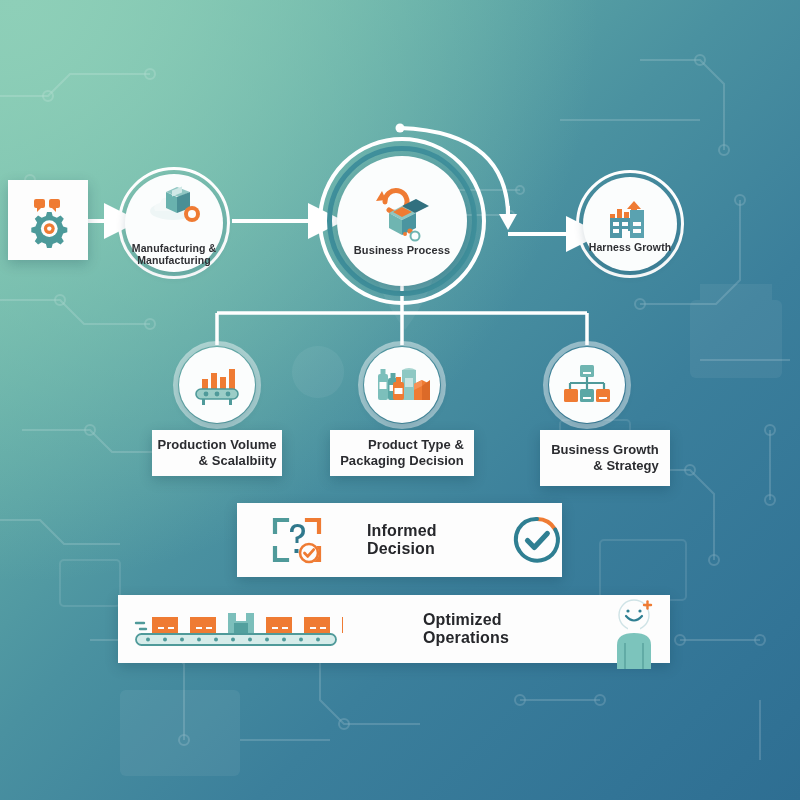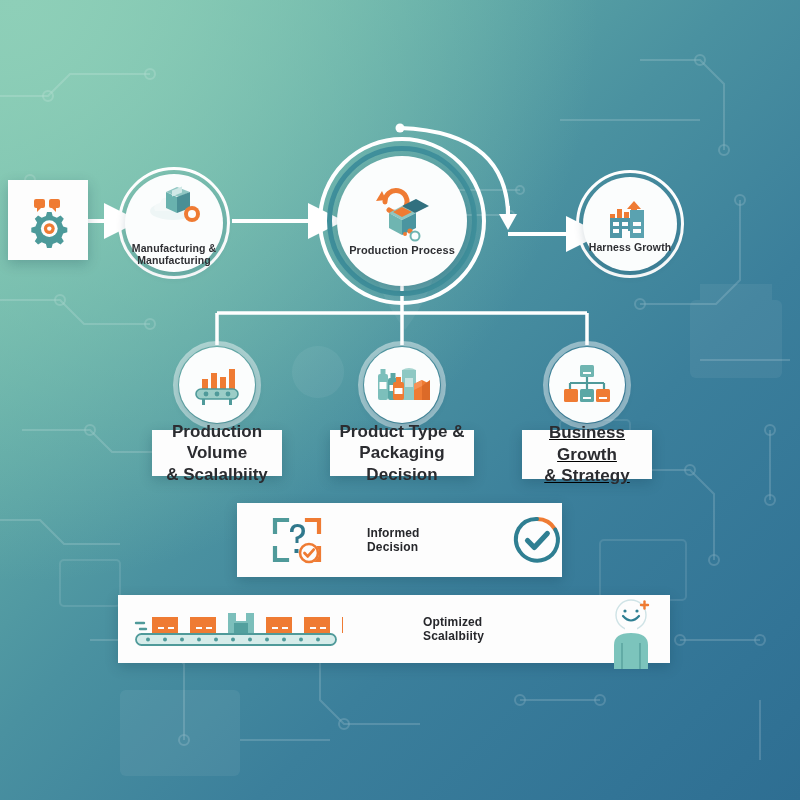--- a/index.html
+++ b/index.html
@@ -39,25 +39,25 @@
     line-height:1.16;letter-spacing:.1px;
   }
 
   
   .card{
     position:absolute;background:#fdfdfd;
     box-shadow:0 4px 12px rgba(8,45,65,.22);
     display:flex;align-items:center;justify-content:center;
   }
   .cardtext{
-    font-size:17px;font-weight:bold;color:#2b2c30;
-    text-align:center;line-height:1.26;letter-spacing:.05px;
+    font-size:13px;font-weight:bold;color:#2b2c30;
+    text-align:right;line-height:1.26;letter-spacing:.05px;
   }
   .bartext{
-    font-size:12px;font-weight:bold;color:#26272b;letter-spacing:.15px;
+    font-size:16px;font-weight:bold;color:#26272b;letter-spacing:.15px;
   }
   .connectors{position:absolute;inset:0;pointer-events:none;}
 </style>
 </head>
 <body>
 
 <div id="stage">
 
   <svg class="circuit" viewBox="0 0 800 800">
     <g fill="none" stroke="#ffffff" stroke-width="2" opacity=".5">
@@ -195,21 +195,21 @@
         <path d="M13 4 l4 9 l-10 1z" fill="#ef7b33"></path>
         <path d="M20 26 l13 -7 l14 7 l-14 7z" fill="#8fc6c2"></path>
         <path d="M33 19 l14 -7 l13 7 l-14 7z" fill="#31707f"></path>
         <path d="M24 25 l9 -5 l10 5 l-10 5z" fill="#ef7b33"></path>
         <path d="M20 26 v15 l13 7 V33z" fill="#6fb5b1"></path>
         <path d="M47 26 v15 l-14 7 V33z" fill="#4b95a0"></path>
         <circle cx="41" cy="44" r="2.6" fill="#ef7b33"></circle>
         <circle cx="36" cy="47" r="2" fill="#ef7b33"></circle>
         <circle cx="46" cy="49" r="4.5" fill="none" stroke="#6fb5b1" stroke-width="2"></circle>
       </svg>
-      <div class="nodelabel" style="font-size:11px;margin-top:1px">Production Process</div>
+      <div class="nodelabel" style="font-size:11px;margin-top:1px">Business Process</div>
     </div>
   </div>
 
   <div class="node" style="left:576px;top:170px;width:108px;height:108px;">
     <div class="ring solid" style="left:0;top:0;width:108px;height:108px;"></div>
     <div class="circ" style="left:7px;top:7px;width:94px;height:94px;">
       <svg width="52" height="42" viewBox="0 0 52 42" style="margin-top:4px">
         <g fill="#ef7b33">
           <rect x="6" y="16" width="5" height="8"></rect>
           <rect x="13" y="11" width="5" height="13"></rect>
@@ -300,21 +300,21 @@
         <rect x="21" y="10" width="8" height="2" fill="#fdfdfd"></rect>
         <path d="M25 15 v6 M8 21 h34 M8 21 v6 M25 21 v6 M42 21 v6" fill="none" stroke="#4f9a9a" stroke-width="2.2"></path>
         <rect x="2" y="27" width="14" height="13" rx="1.5" fill="#ef7b33"></rect>
         <rect x="18" y="27" width="14" height="13" rx="1.5" fill="#5aa7a5"></rect>
         <rect x="34" y="27" width="14" height="13" rx="1.5" fill="#ef7b33"></rect>
         <rect x="21" y="35" width="8" height="2" fill="#fdfdfd"></rect>
         <rect x="37" y="35" width="8" height="2" fill="#fdfdfd"></rect>
       </svg>
     </div>
   </div>
-  <div class="card" style="left:522px;top:430px;width:130px;height:49px;text-decoration:underline;">
+  <div class="card" style="left:540px;top:430px;width:130px;height:56px;">
     <div class="cardtext">
       <span>Business Growth</span><br><span>&amp; Strategy</span>
     </div>
   </div>
 
   <div class="card" style="left:237px;top:503px;width:325px;height:74px;justify-content:flex-start;">
     <svg width="56" height="52" viewBox="0 0 56 52" style="margin-left:32px;flex:none">
       <g fill="none" stroke-width="4.2" stroke-linecap="square">
         <path d="M18 6 H6 V18" stroke="#4f9a9a"></path>
         <path d="M38 6 H50 V18" stroke="#ef7b33"></path>
@@ -375,21 +375,21 @@
           <circle cx="139" cy="36.5" r="2"></circle>
           <circle cx="156" cy="36.5" r="2"></circle>
         <circle cx="173" cy="36.5" r="2"></circle>
           <circle cx="190" cy="36.5" r="2"></circle>
       </g>
       <g stroke="#4f9a9a" stroke-width="2.4" stroke-linecap="round">
         <path d="M8 20 h8"></path>
           <path d="M12 26 h6"></path>
       </g>
     </svg>
-    <div class="bartext" style="margin-left:80px">Optimized Scalalbiity</div>
+    <div class="bartext" style="margin-left:80px">Optimized Operations</div>
     <svg width="78" height="70" viewBox="0 0 78 70" style="margin-left:86px;margin-top:10px;flex:none">
       <circle cx="39" cy="16" r="15" fill="#fdfdfd" stroke="#cfe3e6" stroke-width="1.4"></circle>
       <path d="M39 3 a13 13 0 0 1 13 13 h-26 a13 13 0 0 1 13 -13z" fill="#fdfdfd"></path>
       <path d="M31 17 q8 9 16 0" fill="none" stroke="#2f7f92" stroke-width="2.2" stroke-linecap="round"></path>
       <circle cx="33" cy="12" r="1.6" fill="#2f7f92"></circle>
       <circle cx="45" cy="12" r="1.6" fill="#2f7f92"></circle>
       <g stroke="#ef7b33" stroke-width="2.4" stroke-linecap="round">
         <path d="M49 6 h7"></path>
           <path d="M52.5 2.5 v7"></path>
       </g>

